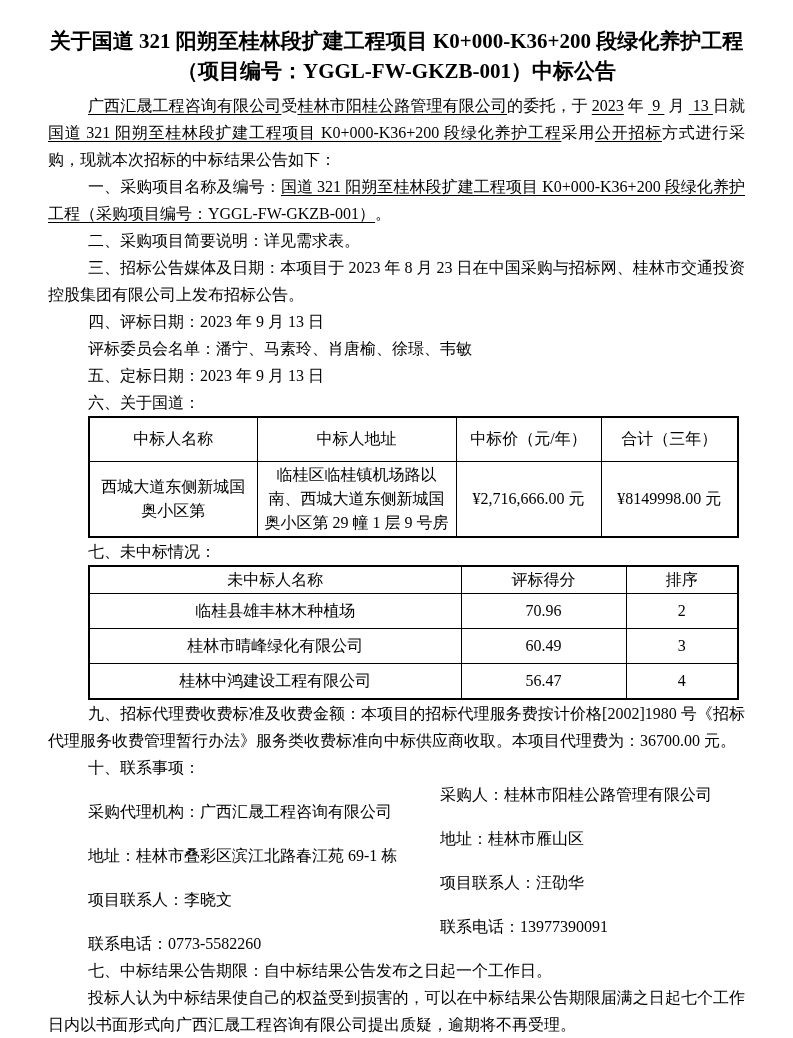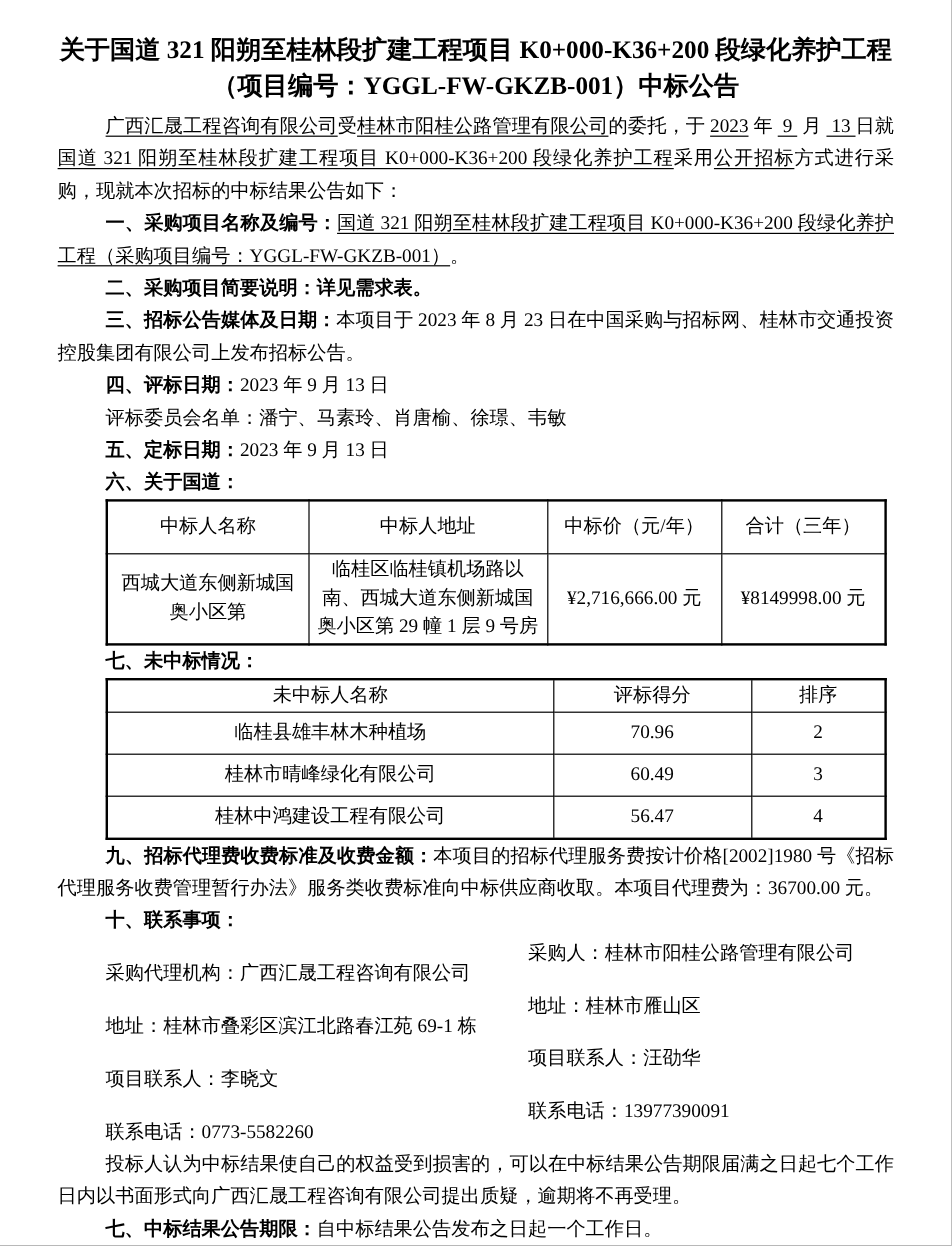--- a/index.html
+++ b/index.html
@@ -10,21 +10,21 @@
     font-size:16px;line-height:27px;overflow:hidden;
   }
   .doc-title{
     font-weight:bold;font-size:21px;line-height:30px;text-align:center;
     margin:0 0 6px 0;
   }
   p{margin:0;text-align:justify;}
   .indent{text-indent:2.5em;}
   .pre{white-space:pre-wrap;}
   .u{text-decoration:underline;text-underline-offset:3px;}
-  b{font-weight:bold;}
+  b{font-weight:normal;}
   table{
     border-collapse:collapse;table-layout:fixed;width:649px;margin-left:40px;
     font-size:16px;
   }
   th,td{
     border:1px solid #000;text-align:center;vertical-align:middle;
     padding:1px 4px;font-weight:normal;line-height:24px;box-sizing:border-box;font-family:Liberation Serif, serif;
   }
   table{border:2px solid #000;}
   .t1 th{height:44px;}
@@ -129,19 +129,19 @@
   </div>
   <div class="contact-row">
     <span class="c-left">项目联系人：李晓文</span>
     <span class="c-right">项目联系人：汪劭华</span>
   </div>
   <div class="contact-row">
     <span class="c-left">联系电话：0773-5582260</span>
     <span class="c-right">联系电话：13977390091</span>
   </div>
 
+  <p class="indent"><b>七、中标结果公告期限：</b><span>自中标结果公告发布之日起一个工作日。</span></p>
+
   <p class="indent">投标人认为中标结果使自己的权益受到损害的，可以在中标结果公告期限届满之日起七个工作日内以书面形式向广西汇晟工程咨询有限公司提出质疑，逾期将不再受理。</p>
-
-  <p class="indent"><b>七、中标结果公告期限：</b><span>自中标结果公告发布之日起一个工作日。</span></p>
 
   <p class="closing">广西汇晟工程咨询有限公司</p>
 
 </div>
 
 </body></html>

